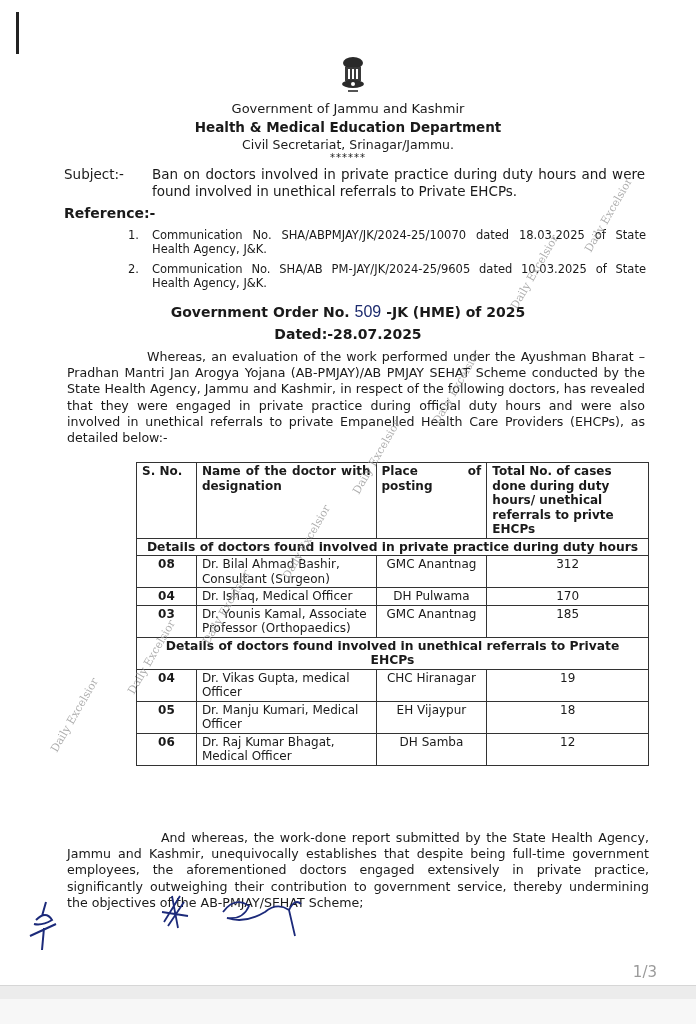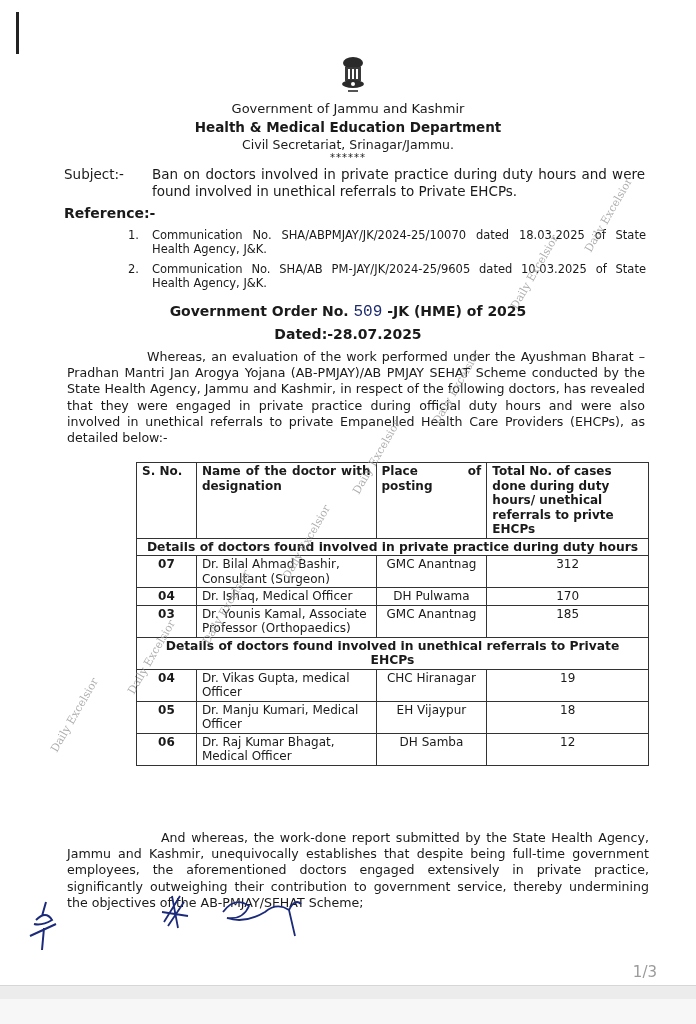--- a/index.html
+++ b/index.html
@@ -21,21 +21,21 @@
   .stars { top: 152px; font-size: 10px; letter-spacing: 1px; }
 
   .subj-label { position: absolute; left: 64px; top: 166px; font-size: 13.5px; }
   .subj-text { position: absolute; left: 152px; top: 166px; width: 493px; font-size: 13.5px; line-height: 17px; text-align: justify; text-align-last: left; }
   .ref-label { position: absolute; left: 64px; top: 205px; font-size: 14px; font-weight: bold; }
   .ref-item { position: absolute; left: 128px; width: 518px; font-size: 11.5px; line-height: 14px; }
   .ref-item .num { position: absolute; left: 0; top: 0; }
   .ref-item .txt { display: block; margin-left: 24px; text-align: justify; text-align-last: left; }
 
   .order-title { position: absolute; left: 0; width: 696px; top: 303px; text-align: center; font-size: 14px; font-weight: bold; }
-  .order-no { font-family: Liberation Mono, monospace; font-weight: normal; font-size: 16px; color: #1d2b6e; text-align: right; }
+  .order-no { font-family: Liberation Sans, sans-serif; font-weight: normal; font-size: 16px; color: #1d2b6e; text-align: right; }
   .order-date { position: absolute; left: 0; width: 696px; top: 326px; text-align: center; font-size: 14px; font-weight: bold; }
 
   .para { position: absolute; left: 67px; width: 578px; font-size: 12.6px; line-height: 16.2px; text-align: justify; }
   .para .indent { display: inline-block; width: 80px; }
 
   table.doctors {
     position: absolute; left: 136px; top: 462px; width: 513px;
     border-collapse: collapse; font-size: 12px; line-height: 14.5px;
   }
   table.doctors td, table.doctors th { border: 1.2px solid #333; padding: 1px 5px; vertical-align: top; }
@@ -110,21 +110,21 @@
         <tr>
       <th>S. No.</th>
       <th style="text-align:justify;margin-top:32px;">Name of the doctor with designation</th>
       <th style="text-align:justify;">Place of posting</th>
       <th class="h-count">Total No. of cases done during duty hours/ unethical referrals to privte EHCPs</th>
     </tr>
     <tr class="section">
       <td colspan="4">Details of doctors found involved in private practice during duty hours</td>
     </tr>
     <tr>
-      <td class="sno">07</td>
+      <td class="sno">08</td>
       <td>Dr. Bilal Ahmad Bashir, Consultant (Surgeon)</td>
       <td class="place">GMC Anantnag</td>
       <td class="count">312</td>
     </tr>
     <tr>
       <td class="sno">04</td>
       <td>Dr. Ishaq, Medical Officer</td>
       <td class="place">DH Pulwama</td>
       <td class="count">170</td>
     </tr>

